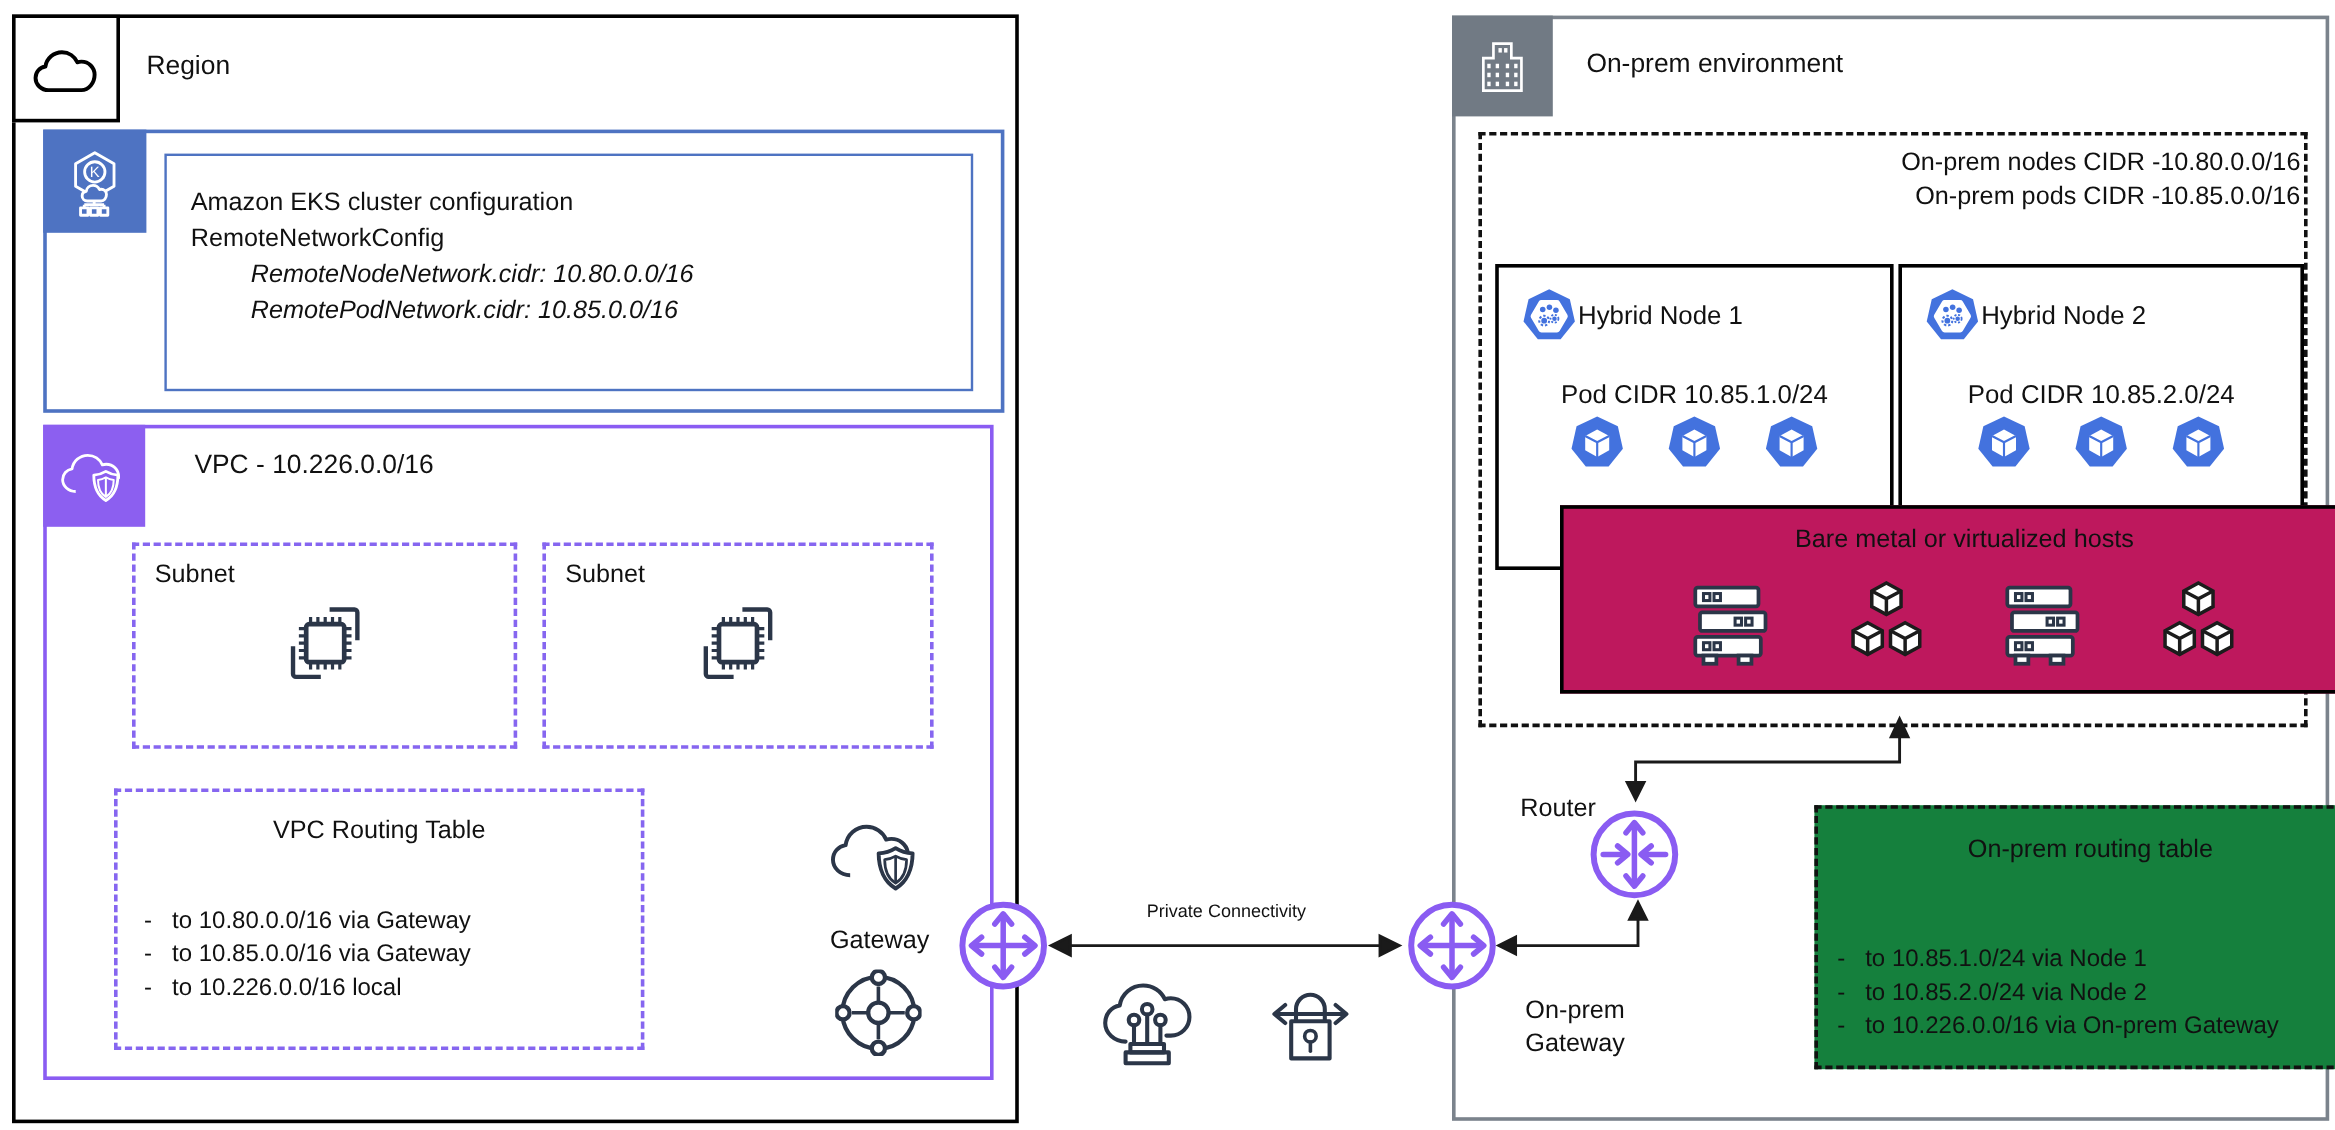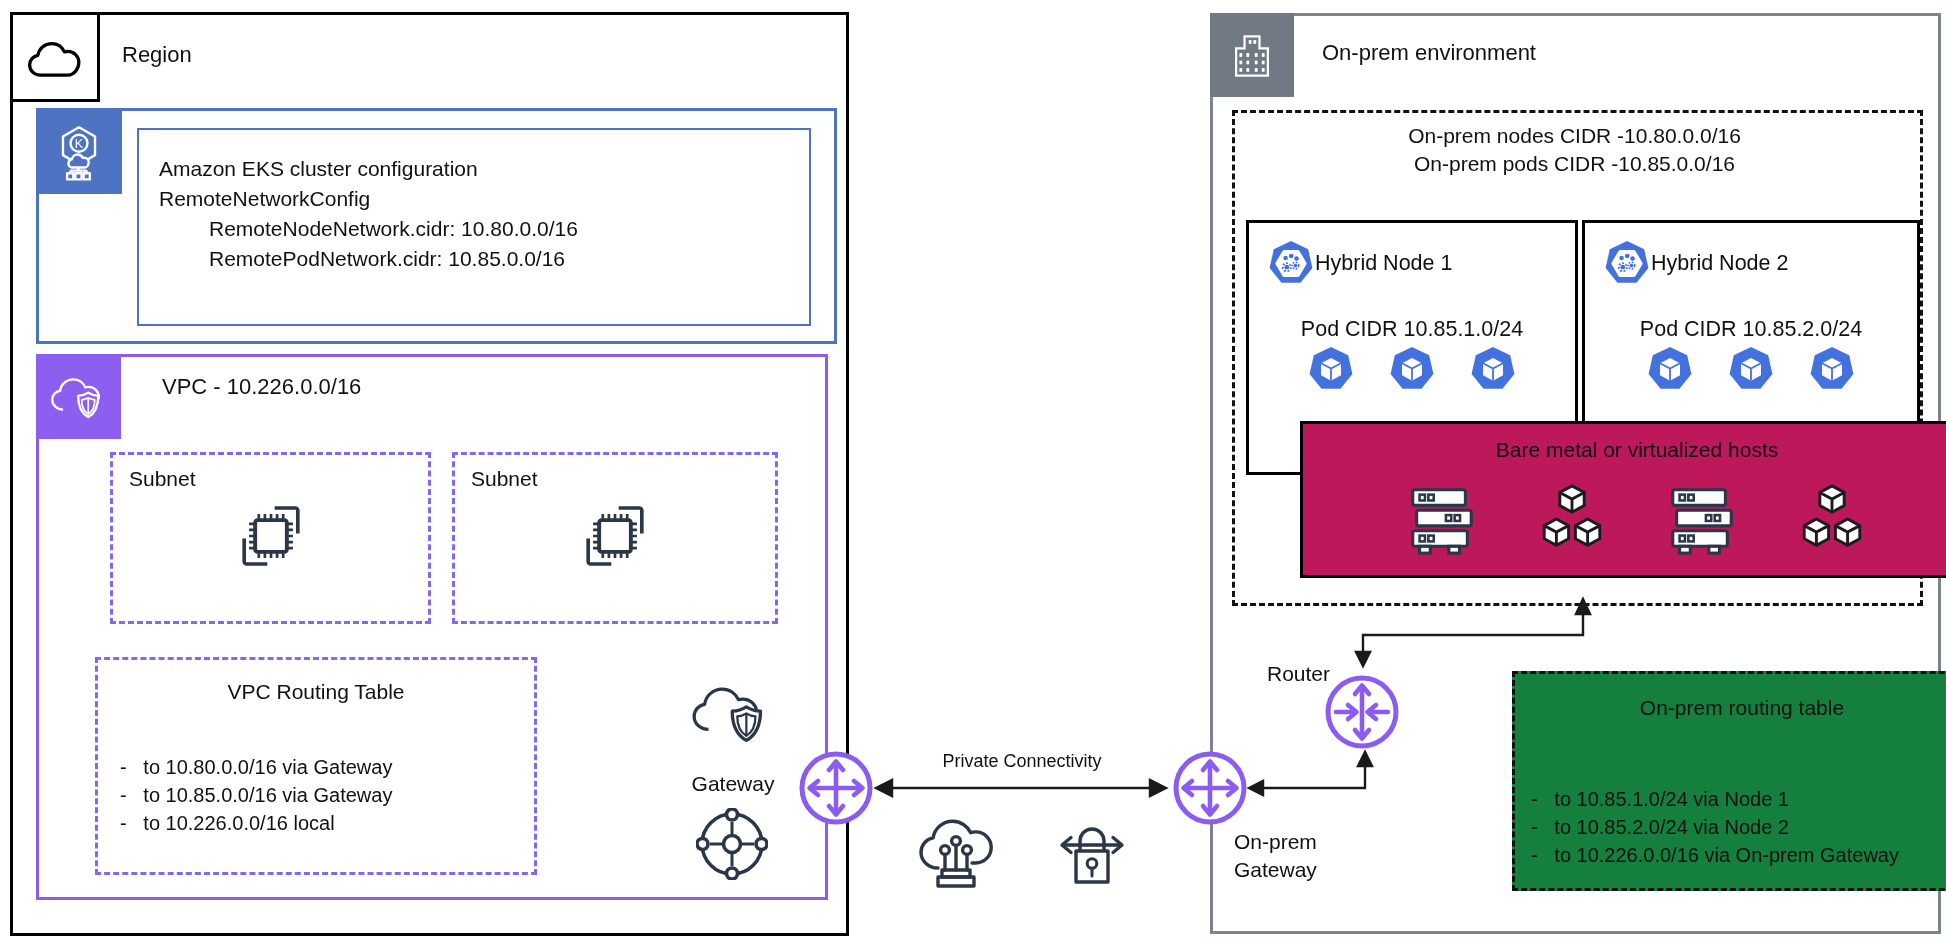--- a/index.html
+++ b/index.html
@@ -9,64 +9,64 @@
   .lbl{white-space:pre;}
   
   .region-box{left:10px;top:12px;width:833px;height:918px;border:3px solid #000;}
   .region-icon-box{left:10px;top:12px;width:84px;height:84px;border:3px solid #000;background:#fff;display:flex;align-items:center;justify-content:center;z-index:3;}
   .region-label{left:122px;top:42px;font-size:22px;}
   .eks-box{left:36px;top:108px;width:795px;height:230px;border:3px solid #4e73c2;}
   .eks-icon{left:36px;top:108px;width:86px;height:86px;background:#4e73c2;display:flex;align-items:center;justify-content:center;z-index:3;}
   .eks-inner{left:137px;top:128px;width:670px;height:194px;border:2.5px solid #4e73c2;}
   .eks-text{position:absolute;left:20px;top:24px;font-size:21px;line-height:30px;}
   .eks-title{}
-  .indent{padding-left:50px;}
+  .indent{padding-left:50px;font-style:italic;}
   .vpc-box{left:36px;top:354px;width:786px;height:540px;border:3px solid #8a5cf2;}
   .vpc-icon{left:36px;top:354px;width:85px;height:85px;background:#8c5ff0;display:flex;align-items:center;justify-content:center;z-index:3;}
   .vpc-label{left:162px;top:374px;font-size:22px;}
   .subnet{border:3px dashed #8666f0;}
   .subnet-1{left:110px;top:452px;width:315px;height:166px;}
   .subnet-2{left:452px;top:452px;width:320px;height:166px;}
   .subnet-label{position:absolute;left:16px;top:12px;font-size:21px;}
   .subnet-chip{position:absolute;left:0;right:0;top:42px;display:flex;justify-content:center;}
   .vpc-rt{left:95px;top:657px;width:436px;height:212px;border:3px dashed #8666f0;}
   .rt-title{position:absolute;left:0;right:0;top:20px;text-align:center;font-size:21px;}
   .rt-route{position:absolute;left:22px;font-size:20px;white-space:pre;}
   .vpc-rt .r0{top:96px;} .vpc-rt .r1{top:124px;} .vpc-rt .r2{top:152px;}
   .gw-cloudshield{left:688px;top:676px;}
   .gw-label{left:663px;top:772px;width:140px;text-align:center;font-size:21px;}
   .gw-transit{left:696px;top:808px;}
   
-  .pc-label{left:872px;top:751px;width:300px;text-align:center;font-size:18px;}
+  .pc-label{left:872px;top:751px;width:300px;text-align:center;font-size:15px;}
   .dx-icon{left:911px;top:806px;}
   .vpn-icon{left:1049px;top:811px;}
   
   .gwc{width:76px;height:76px;z-index:6;}
   .gwc-left{left:798px;top:750px;}
   .gwc-onprem{left:1172px;top:750px;}
   .gwc-router{left:1324px;top:674px;}
   
   .onprem-box{left:1210px;top:13px;width:725px;height:915px;border:3px solid #7b838c;}
   .onprem-icon{left:1210px;top:13px;width:84px;height:84px;background:#717a84;display:flex;align-items:center;justify-content:center;z-index:3;}
   .onprem-label{left:1322px;top:40px;font-size:22px;}
   .onprem-dash{left:1232px;top:110px;width:685px;height:490px;border:3px dashed #111;}
-  .cidr-line{left:1232px;width:685px;text-align:center;font-size:21px;}
+  .cidr-line{left:1232px;width:685px;text-align:right;font-size:21px;}
   .cidr-1{top:124px;} .cidr-2{top:152px;}
   .node-box{border:3px solid #000;background:#fff;}
   .node-1{left:1246px;top:220px;width:326px;height:249px;}
   .node-2{left:1582px;top:220px;width:332px;height:249px;}
   .node-head{position:absolute;left:18px;top:16px;display:flex;align-items:center;}
   .node-head .t{font-size:21.5px;}
   .node-cidr{position:absolute;left:0;right:0;top:94px;text-align:center;font-size:21.5px;}
   .pods-row{position:absolute;left:0;right:0;top:122px;display:flex;justify-content:center;gap:33px;}
   .hosts-box{left:1300px;top:421px;width:668px;height:151px;border:3px solid #000;background:#be185d;}
   .hosts-title{position:absolute;left:0;right:0;top:14px;text-align:center;font-size:21px;}
   .hosts-row{position:absolute;left:0;right:0;top:56px;display:flex;justify-content:center;align-items:center;gap:52px;}
   .router-label{left:1230px;top:662px;width:100px;text-align:right;font-size:21px;}
-  .onprem-gw-label{left:1234px;top:828px;width:120px;text-align:left;font-size:21px;line-height:28px;}
+  .onprem-gw-label{left:1234px;top:828px;width:120px;text-align:right;font-size:21px;line-height:28px;}
   .onprem-rt{left:1512px;top:671px;width:454px;height:214px;border:3px dashed #111;background:#15803d;}
   .onprem-rt .rt-title{top:22px;}
   .onprem-rt .rt-route{left:16px;font-size:20px;margin-top:16px;}
   .onprem-rt .r0{top:98px;} .onprem-rt .r1{top:126px;} .onprem-rt .r2{top:154px;}
   .connectors{left:0;top:0;width:1946px;height:942px;z-index:5;pointer-events:none;}
   svg{display:block;}
 </style>
 </head>
 <body>
 

